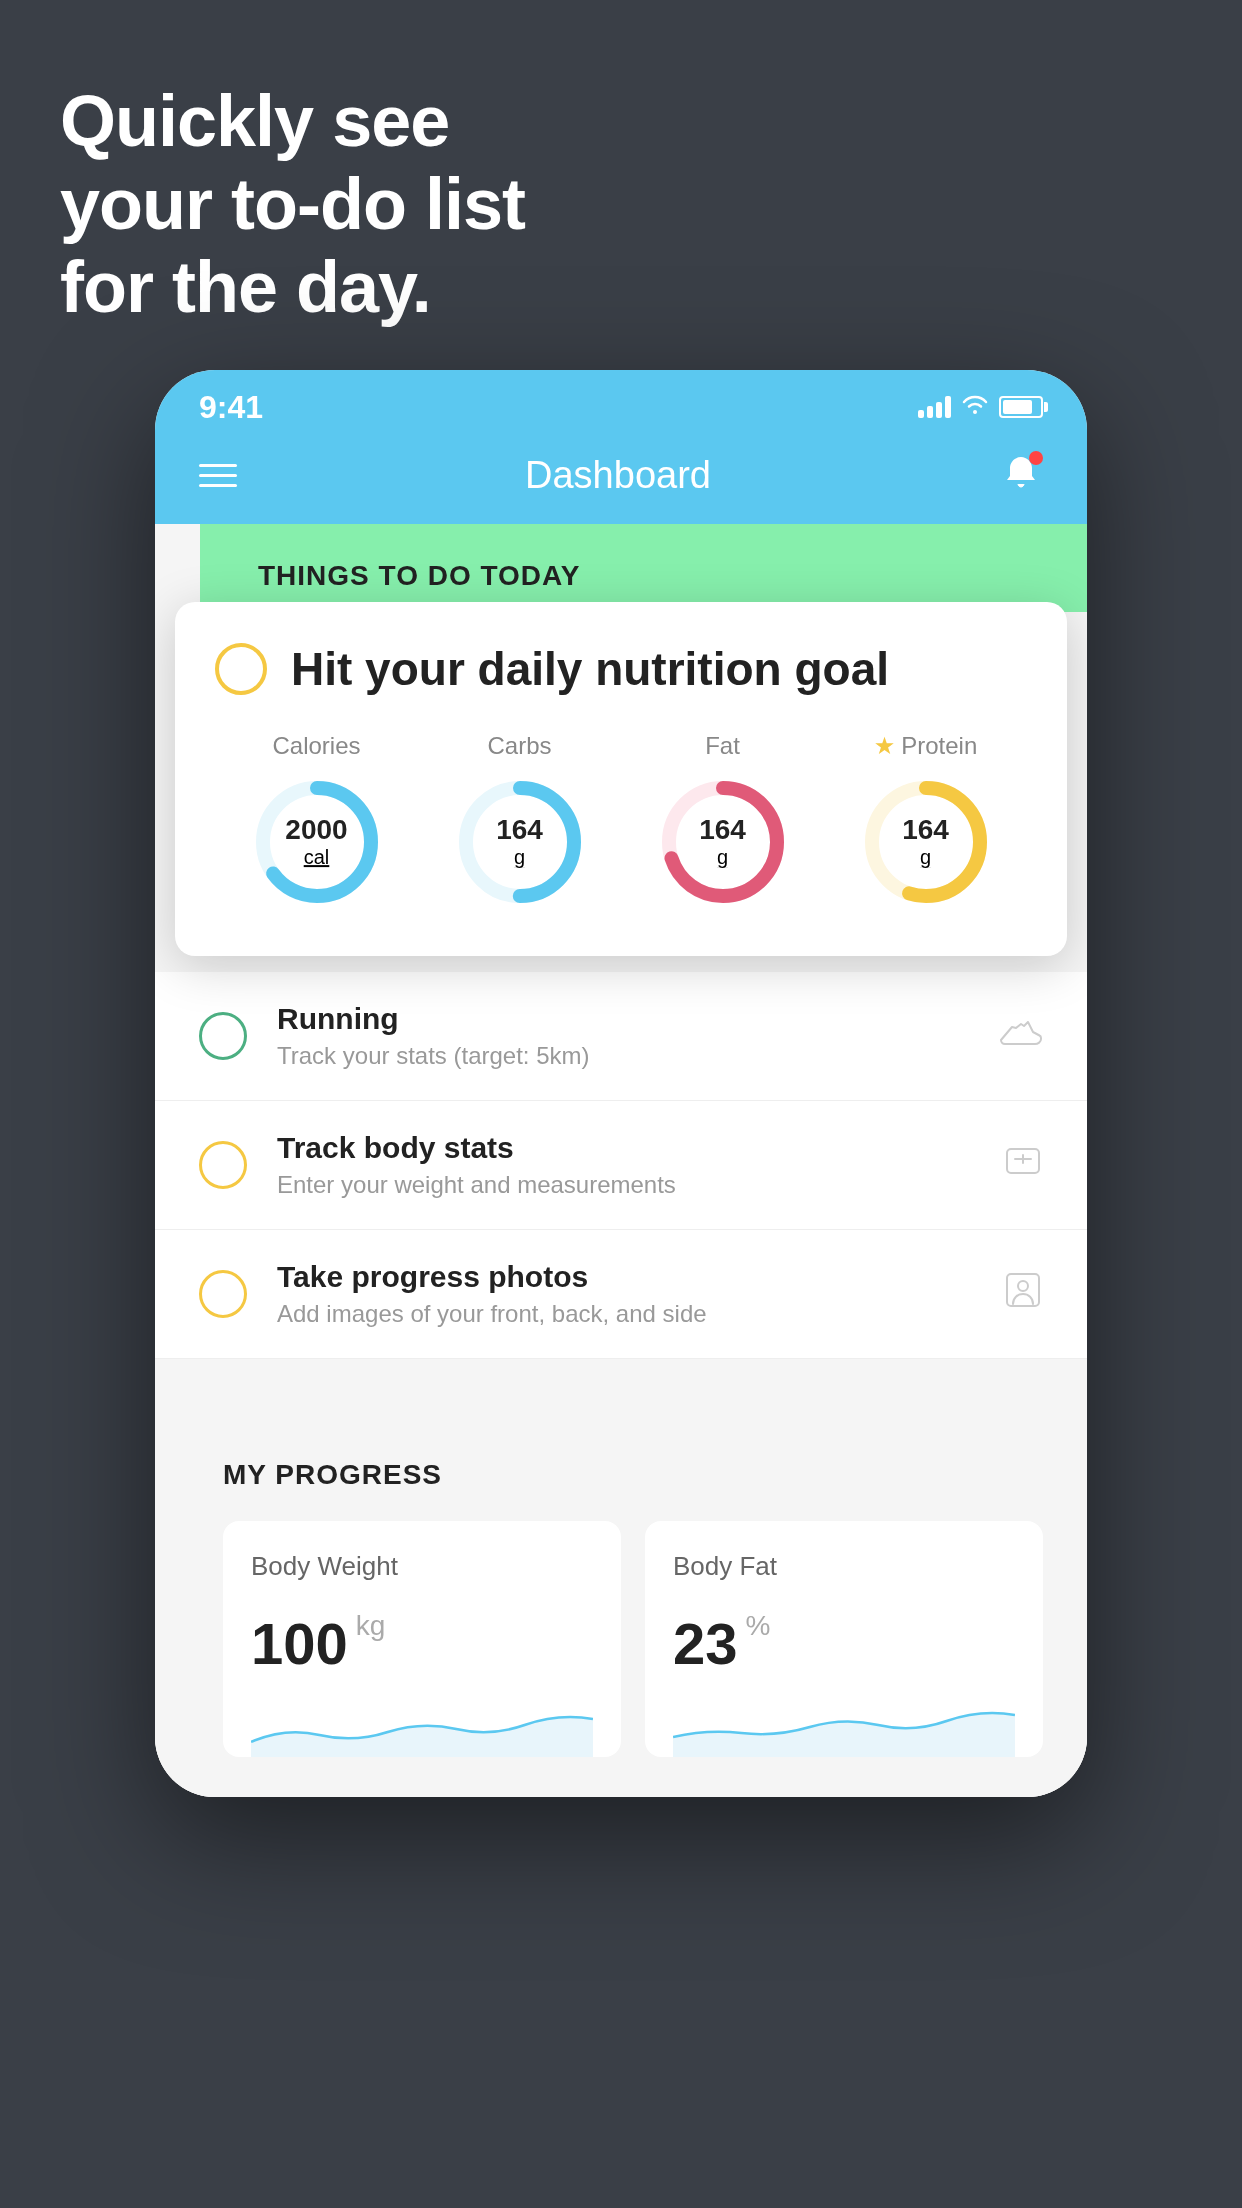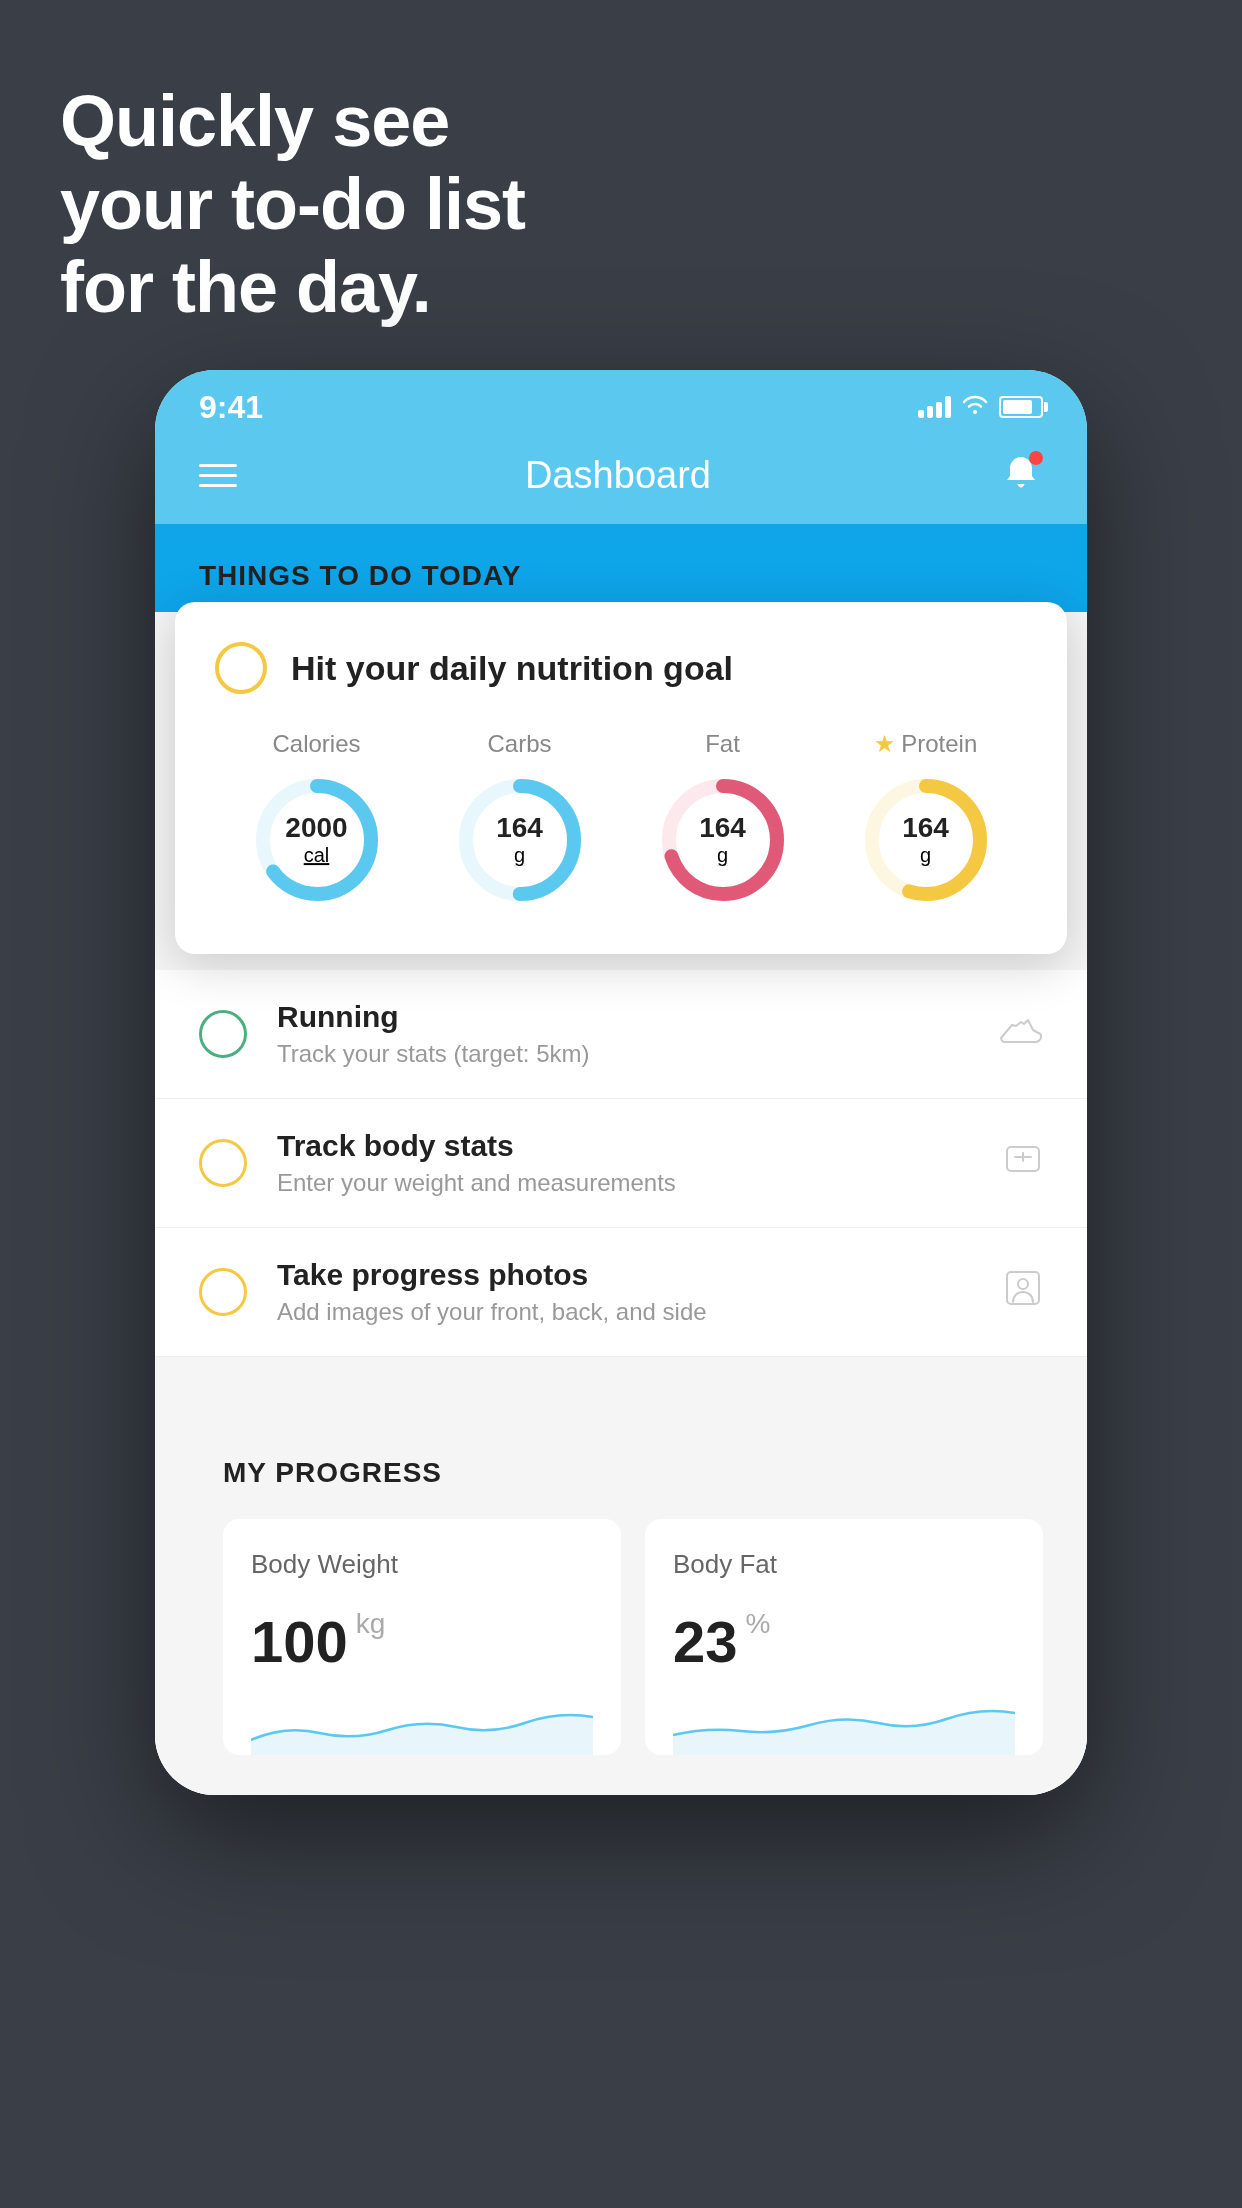--- a/index.html
+++ b/index.html
@@ -157,22 +157,23 @@
       border-radius: 50%;
     }
 
     
     .app-content {
       background: #f5f5f5;
     }
 
     
     .section-header {
-      padding: 36px 44px 20px 44px;
-      background: #0ea5e9;
+      padding: 36px 44px 20px 58px;
+      background: #86efac;
+      margin-left: 45px;
     }
 
     .section-header-text {
       font-size: 28px;
       font-weight: 800;
       color: #222;
       letter-spacing: 1px;
       text-transform: uppercase;
     }
 
@@ -197,21 +198,21 @@
     .circle-check {
       width: 52px;
       height: 52px;
       border-radius: 50%;
       border: 4px solid #f5c842;
       flex-shrink: 0;
       background: white;
     }
 
     .card-title {
-      font-size: 34px;
+      font-size: 46px;
       font-weight: 600;
       color: #222;
     }
 
     .macros-row {
       display: flex;
       justify-content: space-around;
       align-items: flex-start;
     }
 

